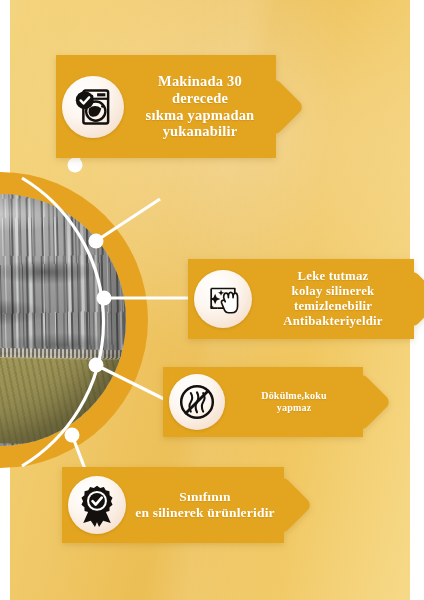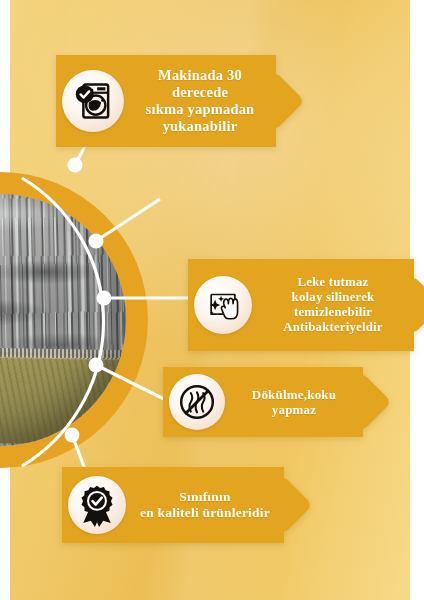--- a/index.html
+++ b/index.html
@@ -185,35 +185,35 @@
     text-align: center;
     font-weight: bold;
     line-height: 1.16;
     letter-spacing: 0.2px;
     text-shadow: 0 1px 1px rgba(150,100,10,0.25);
     white-space: pre-line;
     padding: 0 6px;
   }
 
   
-  #banner-1 { left: 56px;  top: 55px;  width: 220px; height: 92px; }
+  #banner-1 { left: 56px;  top: 55px;  width: 220px; height: 103px; }
   #banner-1 .icon-badge { width: 62px; height: 62px; margin-left: 6px; }
   #banner-1 .banner-text { font-size: 14.5px; }
 
   #banner-2 { left: 157px; top: 166px; width: 214px; height: 70px; }
   #banner-2 .icon-badge { width: 58px; height: 58px; margin-left: 6px; }
   #banner-2 .banner-text { font-size: 13.5px; }
 
-  #banner-3 { left: 188px; top: 259px; width: 226px; height: 92px; }
+  #banner-3 { left: 188px; top: 259px; width: 226px; height: 80px; }
   #banner-3 .icon-badge { width: 58px; height: 58px; margin-left: 6px; }
   #banner-3 .banner-text { font-size: 12.8px; }
 
   #banner-4 { left: 163px; top: 367px; width: 200px; height: 70px; }
   #banner-4 .icon-badge { width: 56px; height: 56px; margin-left: 6px; }
-  #banner-4 .banner-text { font-size: 13px; }
+  #banner-4 .banner-text { font-size: 10px; }
 
   #banner-5 { left: 62px;  top: 467px; width: 222px; height: 76px; }
   #banner-5 .icon-badge { width: 58px; height: 58px; margin-left: 6px; }
   #banner-5 .banner-text { font-size: 13.5px; }
 </style>
 </head>
 <body>
 
 <div id="poster">
 
@@ -327,17 +327,17 @@
           <path d="M 20 40 l -8 18 l 11 -3 l 6 9 l 8 -19 z" fill="#14100d"></path>
           <path d="M 44 40 l 8 18 l -11 -3 l -6 9 l -8 -19 z" fill="#14100d"></path>
           <path d="M 32 4
                    l 4.6 3.1 l 5.4 -1.3 l 2.7 4.9 l 5.4 1.4 l 0.2 5.6 l 4.3 3.6 l -2.3 5.1 l 2.3 5.1 l -4.3 3.6 l -0.2 5.6 l -5.4 1.4 l -2.7 4.9 l -5.4 -1.3 l -4.6 3.1 l -4.6 -3.1 l -5.4 1.3 l -2.7 -4.9 l -5.4 -1.4 l -0.2 -5.6 l -4.3 -3.6 l 2.3 -5.1 l -2.3 -5.1 l 4.3 -3.6 l 0.2 -5.6 l 5.4 -1.4 l 2.7 -4.9 l 5.4 1.3 z" fill="#14100d"></path>
           <circle cx="32" cy="26" r="14.5" fill="#ffffff"></circle>
           <circle cx="32" cy="26" r="11.5" fill="#14100d"></circle>
           <path d="M 25.5 26.5 l 4.6 4.8 l 8.8 -10" fill="none" stroke="#ffffff" stroke-width="3.8" stroke-linecap="round" stroke-linejoin="round"></path>
         </svg>
       </div>
       <div class="banner-text">Sınıfının
-en kaliteli ürünleridir</div>
+en silinerek ürünleridir</div>
     </div>
   </div>
 
 </div>
 
 </body></html>

